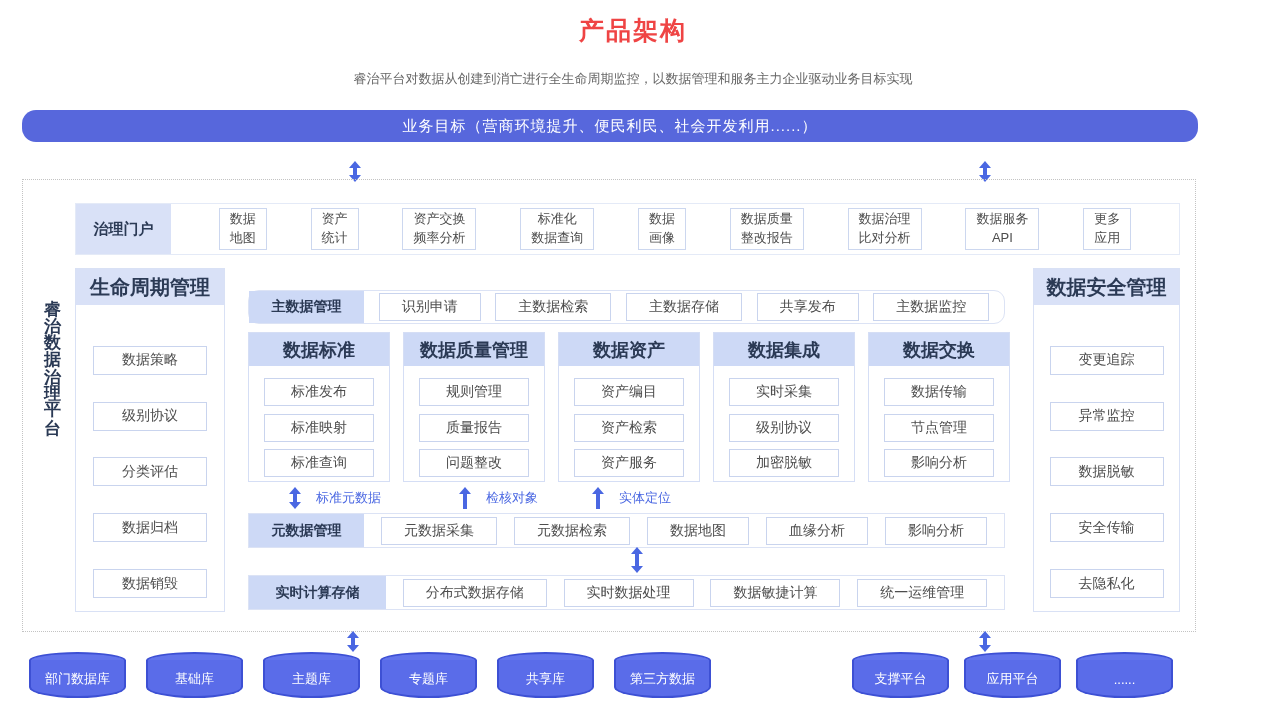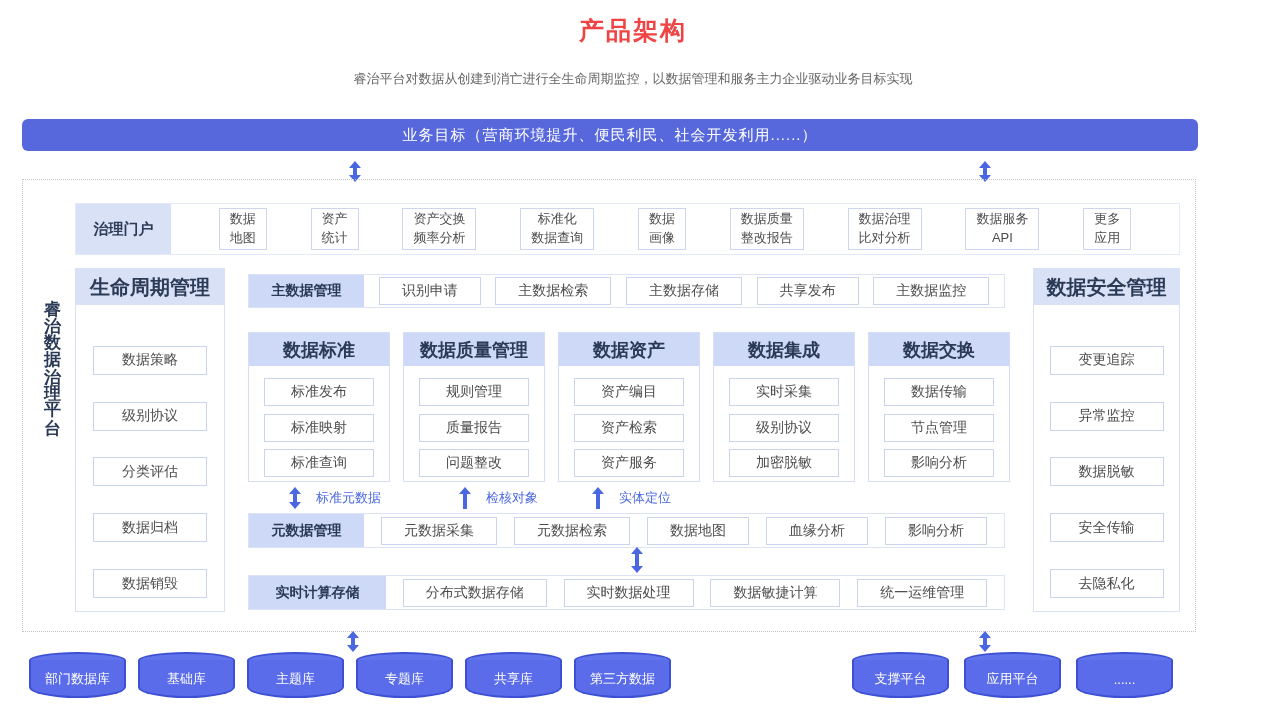--- a/index.html
+++ b/index.html
@@ -4,22 +4,22 @@
 <style>
   html,body { margin:0; padding:0; background:#fff; }
   body { font-family:"Liberation Sans","DejaVu Sans",sans-serif; }
   .stage { position:relative; width:1266px; height:716px; background:#fff; overflow:hidden; }
 
   .title { position:absolute; top:14px; left:0; width:100%; text-align:center;
            font-size:25px; font-weight:600; color:#ef4444; letter-spacing:2px; }
   .subtitle { position:absolute; top:70px; left:0; width:100%; text-align:center;
               font-size:13px; color:#666; }
 
-  .banner { position:absolute; left:22px; top:119px; width:1176px; height:32px;
-            background:#5767dc; border-radius:6px; color:#fff; font-size:15px;
+  .banner { position:absolute; left:22px; top:110px; width:1176px; height:32px;
+            background:#5767dc; border-radius:14px; color:#fff; font-size:15px;
             display:flex; align-items:center; justify-content:center; letter-spacing:1px; }
 
   .frame { position:absolute; left:22px; top:179px; width:1172px; height:451px;
            border:1px dotted #c3c3c3; }
 
   .vlabel { position:absolute; left:41px; top:286px; writing-mode:vertical-rl;
             text-orientation:upright; font-size:17px; font-weight:bold; color:#2b3a55;
             letter-spacing:17px; }
 
   
@@ -45,21 +45,21 @@
               align-items:center; justify-content:center; font-size:14px; color:#4d4d4d; }
 
   
   .row-panel { position:absolute; left:248px; width:755px; background:#fff;
                border:1px solid #dce3f5; display:flex; align-items:stretch; }
   .row-label { background:#cdd9f6; display:flex; align-items:center; justify-content:center;
                font-size:14px; font-weight:bold; color:#2b3a55; flex:0 0 auto; }
   .row-items { flex:1; display:flex; align-items:center; justify-content:space-evenly; }
   .row-box { border:1px solid #c9d4ee; height:26px; line-height:24px; padding:0 22px;
              font-size:14px; color:#4d4d4d; background:#fff; }
-  .row-master { top:274px; height:32px; }
+  .row-master { top:290px; height:32px;border-radius:11px; }
   .row-master .row-label { width:115px; }
   .row-meta { top:513px; height:33px; }
   .row-meta .row-label { width:115px; }
   .row-rt { top:575px; height:33px; }
   .row-rt .row-label { width:137px; }
 
   
   .col-panel { position:absolute; top:332px; width:140px; height:148px; background:#fff;
                border:1px solid #d5def5; }
   .col-header { height:33px; background:#cdd9f6; display:flex; align-items:center;
@@ -87,21 +87,21 @@
   .arr-mid { left:631px; top:547px; height:26px !important; }
   .arr-bot-left { left:347px; top:631px; }
   .arr-bot-right { left:979px; top:631px; }
 
   .flow { position:absolute; top:487px; display:flex; align-items:center; gap:15px;
           color:#4a67e2; font-size:13px; }
   .flow .arr { height:22px; }
   .flow-0 { left:289px; } .flow-1 { left:459px; } .flow-2 { left:592px; }
 
   
-  .cyl-row { position:absolute; top:652px; display:flex; gap:12px; }
+  .cyl-row { position:absolute; top:652px; display:flex; gap:20px; }
   .cyl-row.left { left:29px; }
   .cyl-row.right { left:852px; gap:15px; }
   .cyl { position:relative; width:97px; height:46px; }
   .cyl-body { position:absolute; top:8px; left:0; right:0; bottom:0; background:#5a6ce9;
               border:2px solid #3d50d4; border-top:none; box-sizing:border-box;
               border-radius:0 0 48px 48px / 0 0 11px 11px; }
   .cyl-top { position:absolute; top:0; left:0; right:0; height:17px; background:#6274ec;
              border:2px solid #3d50d4; box-sizing:border-box; border-radius:50%; }
   .cyl-label { position:absolute; left:0; right:0; top:8px; bottom:0; display:flex;
                align-items:center; justify-content:center; color:#fff; font-size:13px; }

